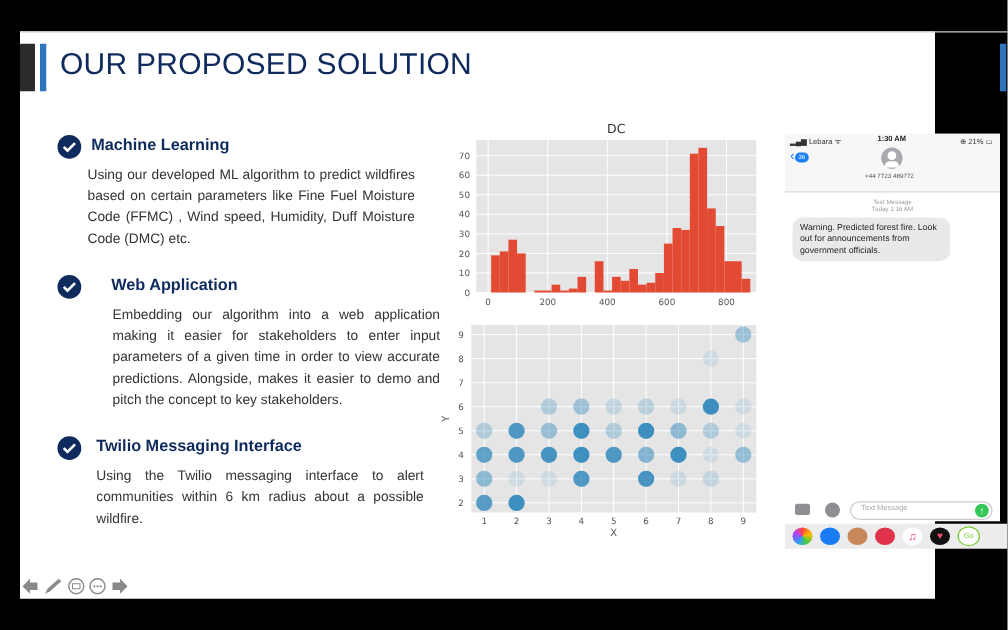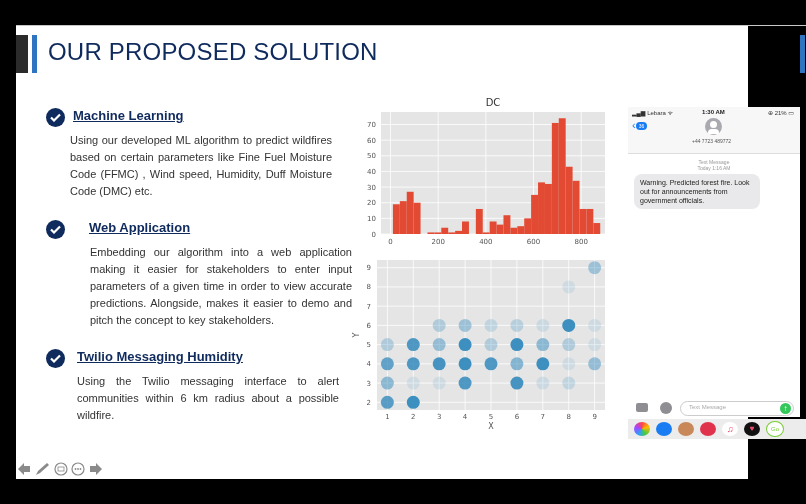--- a/index.html
+++ b/index.html
@@ -7,21 +7,21 @@
   .slide{position:absolute;left:0;top:25px;width:732px;height:454px;background:#fff;margin-left:16px;}
   .topline{position:absolute;left:0;top:0;width:806px;height:1px;background:#c8c8c8;}
   .bar-dark-l{position:absolute;left:0;top:10px;width:12px;height:38px;background:#2b2b2b;}
   .bar-blue-l{position:absolute;left:16px;top:10px;width:5px;height:38px;background:#2f74c0;}
   .bar-blue-r{position:absolute;left:784px;top:10px;width:5px;height:38px;background:#2f74c0;}
   .bar-dark-r{position:absolute;left:793px;top:10px;width:13px;height:38px;background:#2b2b2b;}
   .title{position:absolute;left:32px;top:13px;font-size:24px;color:#0f2a5c;letter-spacing:0.2px;}
   .section{position:absolute;left:30px;width:292px;}
   .check{position:absolute;left:0;top:0;width:19px;height:19px;border-radius:50%;background:#0f2a5c;}
   .check svg{position:absolute;left:4px;top:5px;}
-  .sec-title{position:absolute;left:27px;top:0;font-weight:bold;font-size:13px;color:#0f2a5c;text-decoration:underline;}
+  .sec-title{position:absolute;left:27px;top:0;font-weight:bold;font-size:13px;color:#0f2a5c;}
   .sec-body{position:absolute;left:24px;top:24px;width:262px;font-size:11px;line-height:17px;color:#333;text-align:justify;}
   .chart{position:absolute;}
   .phone{position:absolute;left:612px;top:82px;width:172px;height:310px;background:#fff;}
   .nav{position:absolute;left:0;top:437px;height:14px;}
 </style>
 </head>
 <body>
 
 <div class="slide">
   <div class="topline"></div>
@@ -50,21 +50,21 @@
     <div class="sec-title" style="left:43px">Web Application</div>
     <div class="sec-body" style="left:44px">Embedding our algorithm into a web application making it easier for stakeholders to enter input parameters of a given time in order to view accurate predictions. Alongside, makes it easier to demo and pitch the concept to key stakeholders.</div>
   </div>
 
   <div class="section" style="top:324px;">
     <div class="check">
       <svg width="11" height="9" viewBox="0 0 11 9">
           <path d="M1 4.5 L4 7.5 L10 1.5" stroke="#fff" stroke-width="2.2" fill="none"></path>
         </svg>
     </div>
-    <div class="sec-title" style="left:31px">Twilio Messaging Humidity</div>
+    <div class="sec-title" style="left:31px">Twilio Messaging Interface</div>
     <div class="sec-body" style="left:31px">Using the Twilio messaging interface to alert communities within 6 km radius about a possible wildfire.</div>
   </div>
 
   <svg class="chart" id="hist" style="left:335px;top:70px;" width="260" height="152">
       <text x="142" y="11" text-anchor="middle" font-size="10" fill="#333" font-family="DejaVu Sans, sans-serif">DC</text>
       <rect x="30" y="17" width="224" height="122" fill="#e5e5e5"></rect>
       <line x1="39.53191489361702" x2="39.53191489361702" y1="17" y2="139" stroke="#fff" stroke-width="0.8"></line>
       <text x="39.53191489361702" y="149" text-anchor="middle" font-size="7" fill="#555" font-family="DejaVu Sans, sans-serif">0</text>
       <line x1="87.19148936170212" x2="87.19148936170212" y1="17" y2="139" stroke="#fff" stroke-width="0.8"></line>
       <text x="87.19148936170212" y="149" text-anchor="middle" font-size="7" fill="#555" font-family="DejaVu Sans, sans-serif">200</text>

